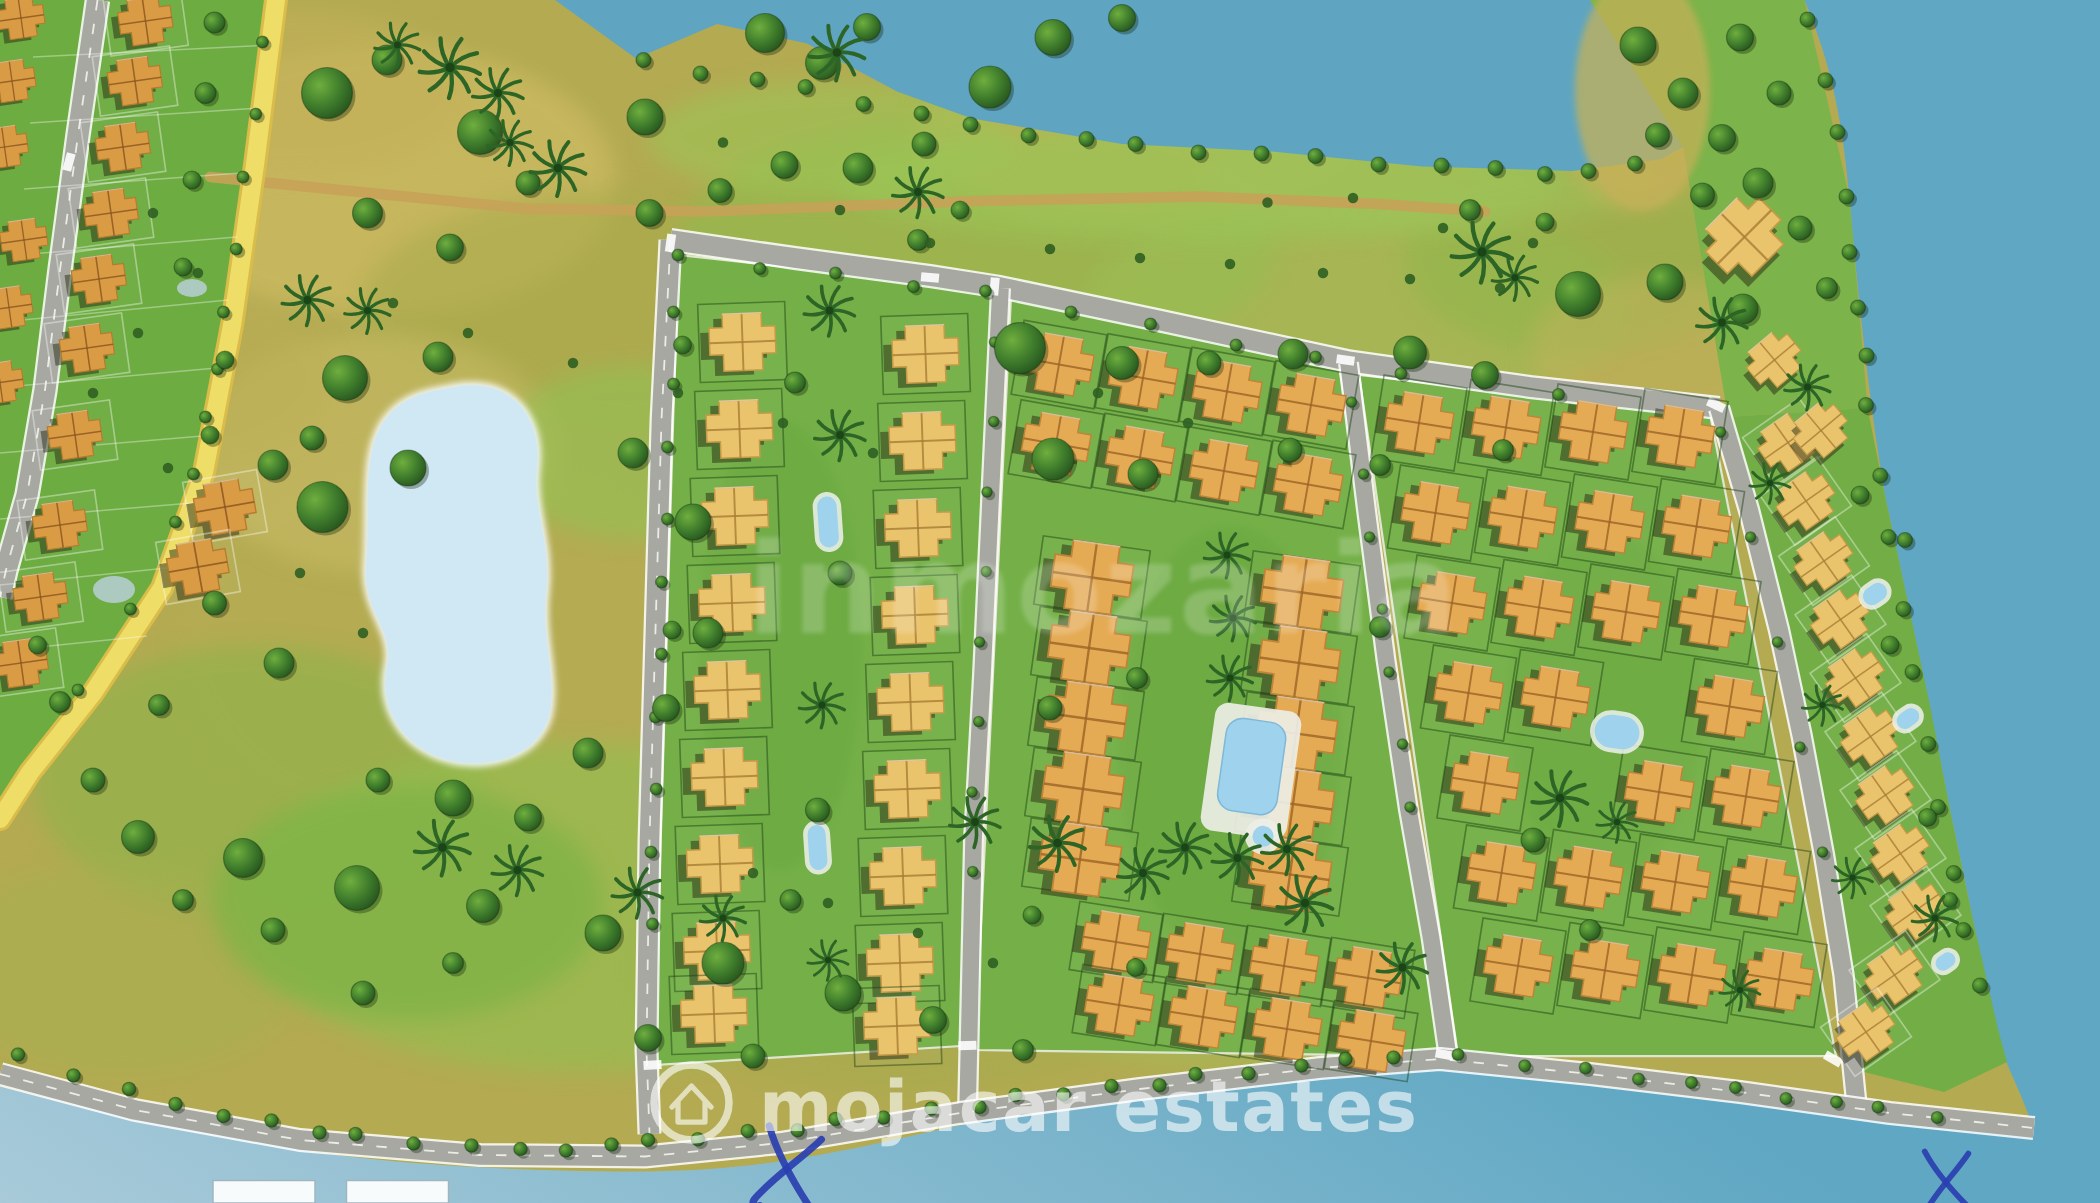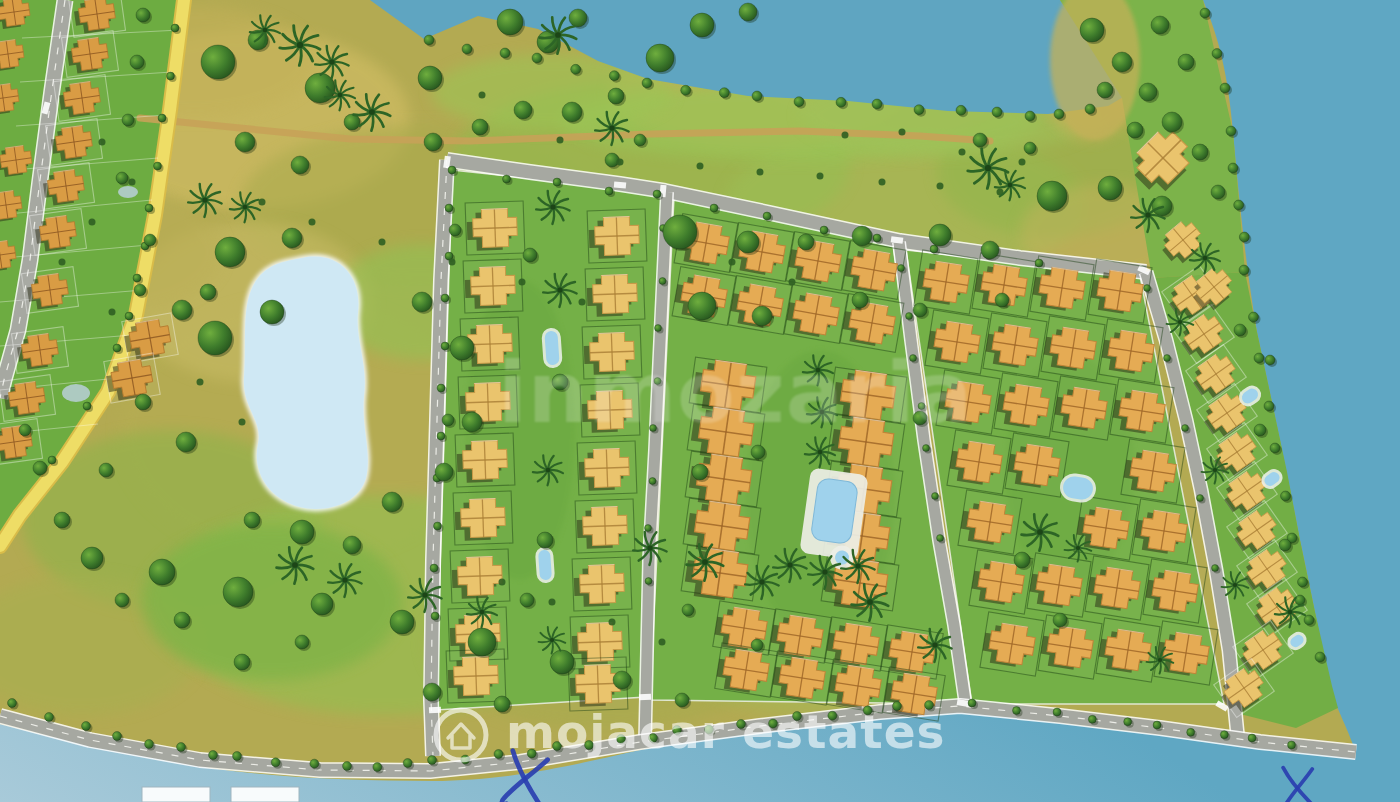--- a/index.html
+++ b/index.html
@@ -2,21 +2,21 @@
 <html><head>
 <meta charset="utf-8">
 <style>
   html,body{margin:0;padding:0;background:#222;}
   .stage{position:relative;width:1400px;height:802px;overflow:hidden;background:#64a7c2;
          font-family:"DejaVu Sans","Liberation Sans",sans-serif;}
   #scene{position:absolute;left:0;top:0;}
   .wm-center{position:absolute;left:498px;top:344px;font-size:84px;font-weight:bold;
              color:rgba(255,255,255,0.20);letter-spacing:1px;filter:blur(1.3px);
              white-space:nowrap;pointer-events:none;}
-  .wm-bottom{position:absolute;left:430px;top:704px;display:flex;align-items:flex-start;gap:14px;
+  .wm-bottom{position:absolute;left:430px;top:704px;display:flex;align-items:flex-end;gap:14px;
              pointer-events:none;}
   .wm-bottom .wm-text{font-size:47px;font-weight:bold;color:rgba(255,255,255,0.60);
              letter-spacing:1px;filter:blur(0.4px);white-space:nowrap;}
   .logo{filter:blur(0.4px);}
 </style>
 </head>
 <body>
 
 <div class="stage">
   <svg id="scene" width="1400" height="802" viewBox="0 0 1400 802">

